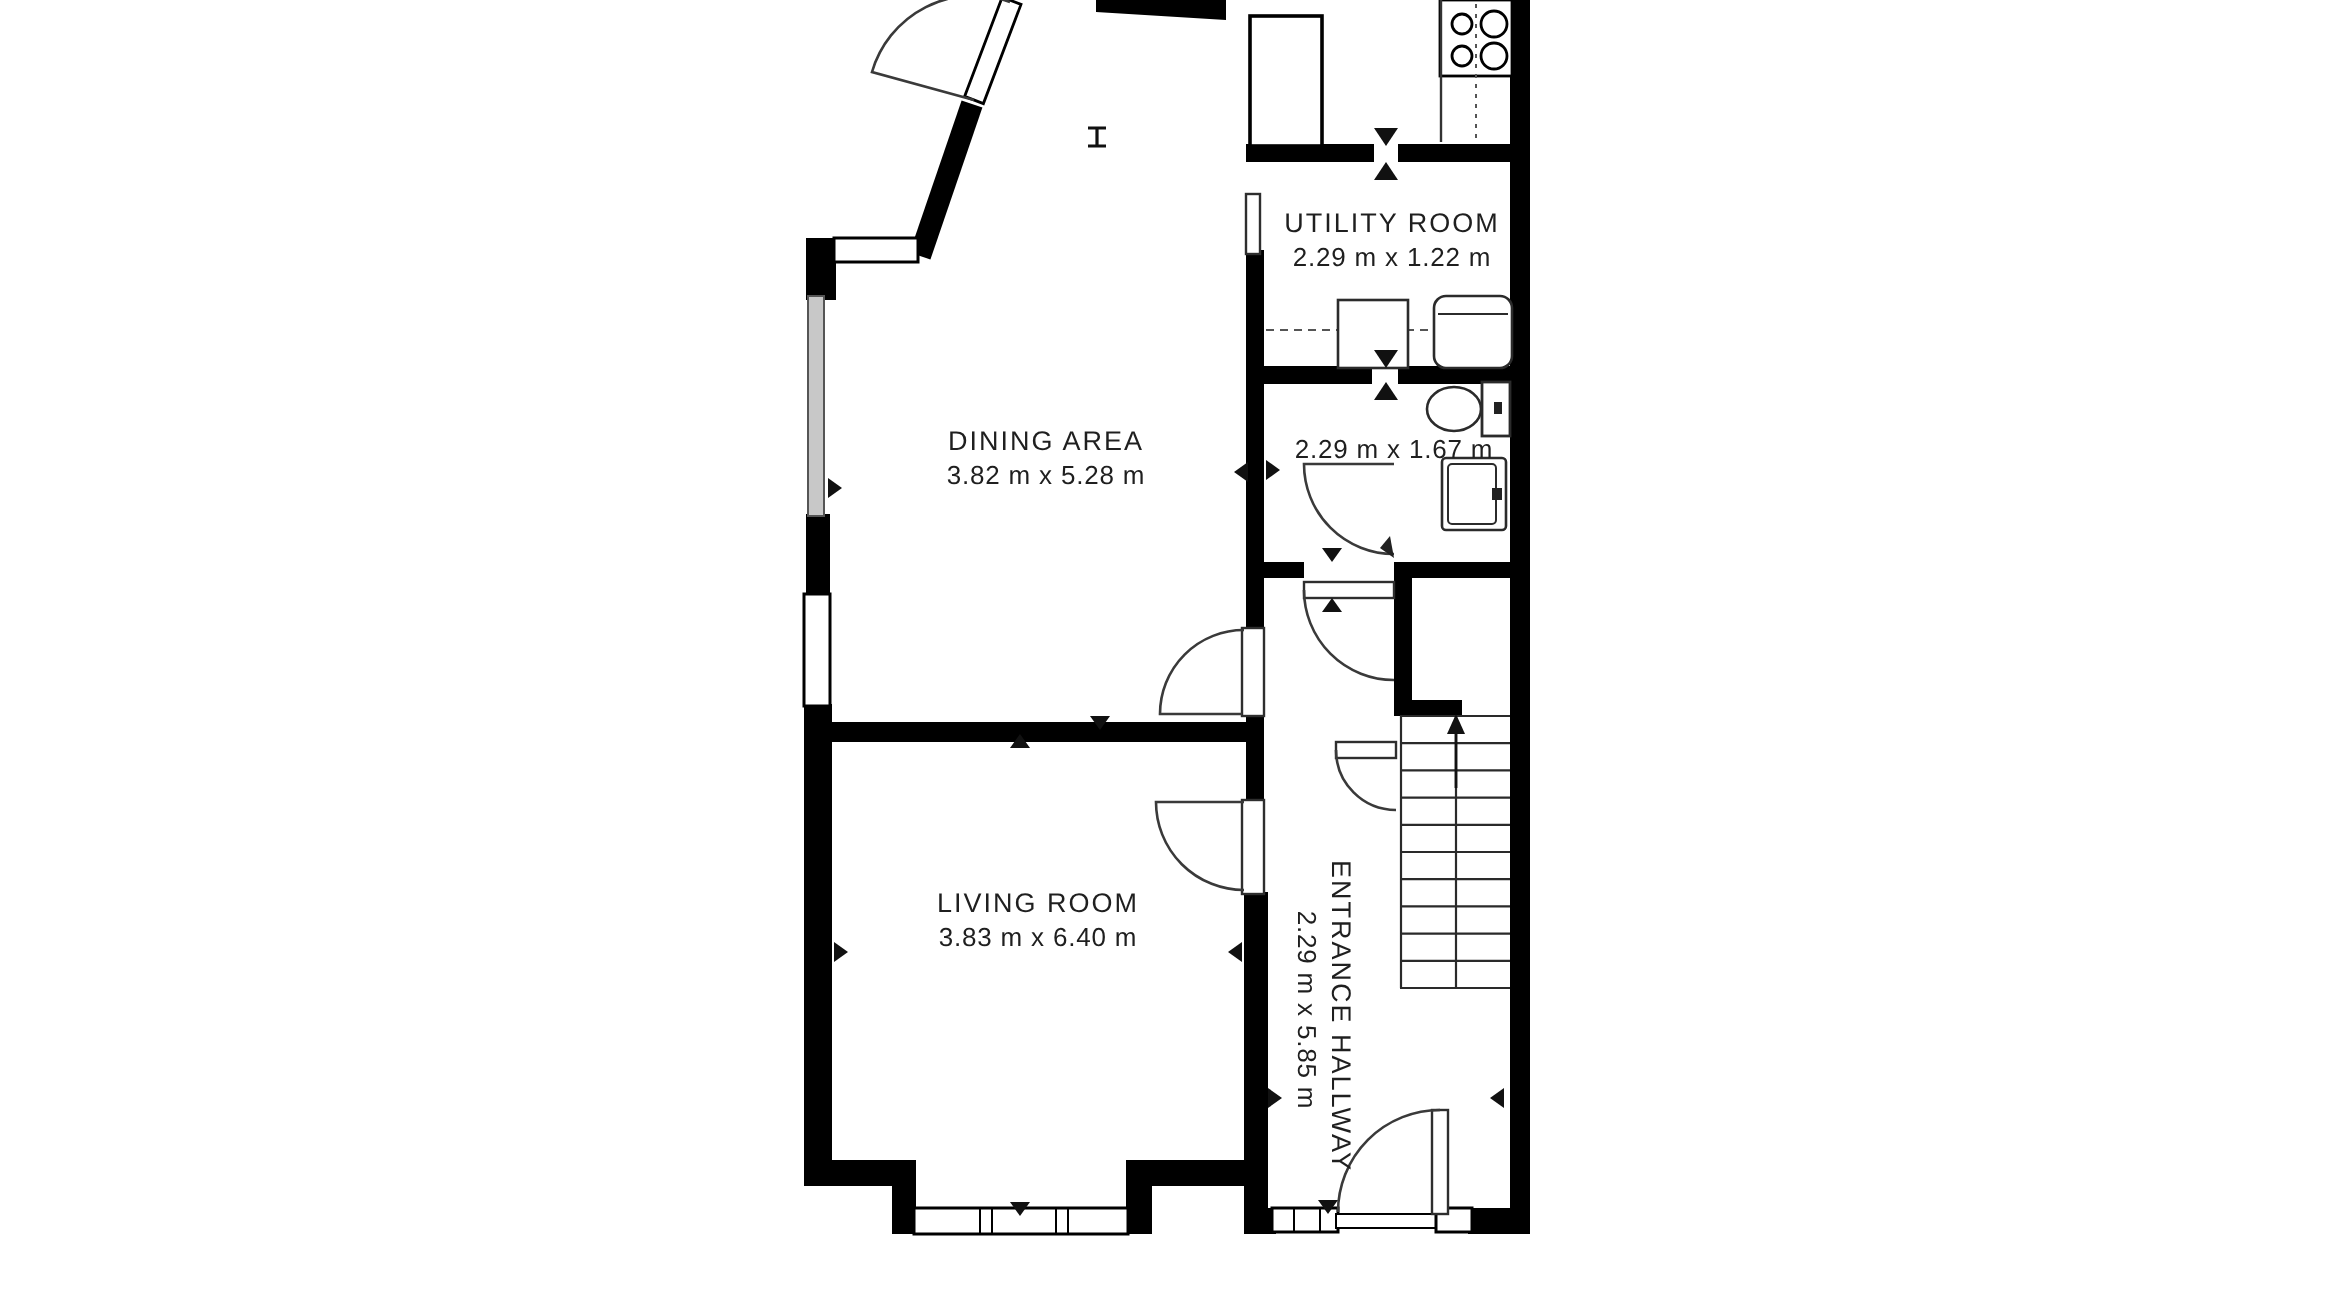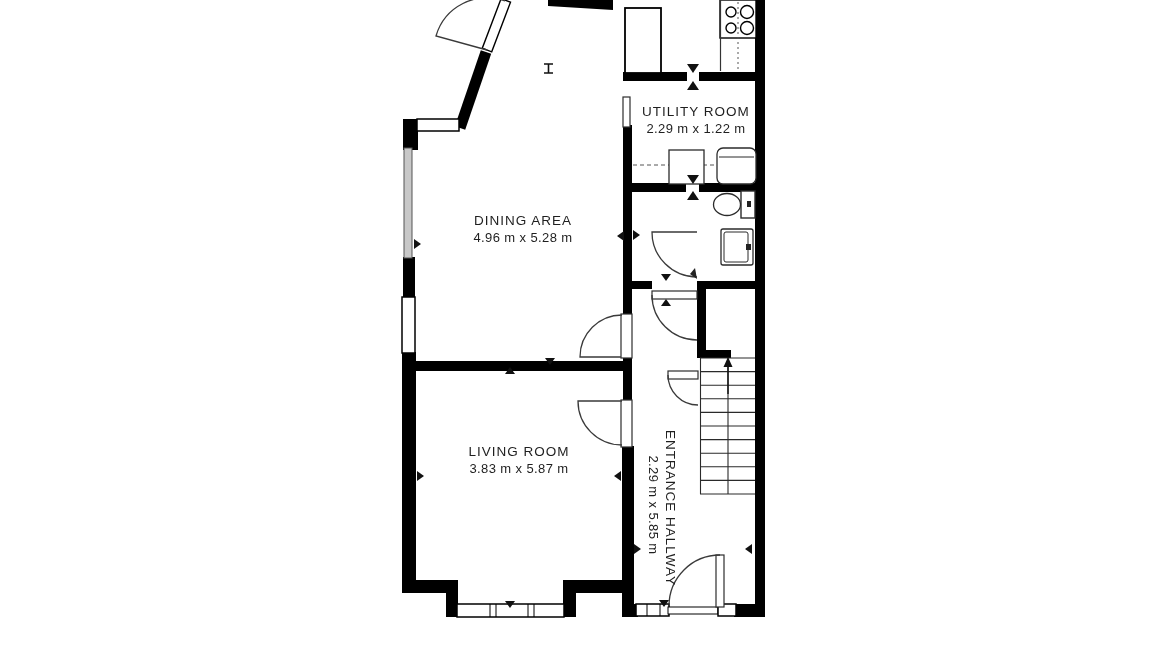--- a/index.html
+++ b/index.html
@@ -135,30 +135,31 @@
     <polygon points="661,306 671,306 666,299"></polygon>
   </g>
 </svg>
 
   <div class="room-label" style="left:601px;top:103px;width:190px;">
     <div class="rname">UTILITY ROOM</div>
     <div class="rdims">2.29 m x 1.22 m</div>
   </div>
 
   <div class="room-label" style="left:602px;top:216px;width:190px;">
+    <div class="rdims">2.29 m x 1.67 m</div>
   </div>
 
   <div class="room-label" style="left:428px;top:212px;width:190px;">
     <div class="rname">DINING AREA</div>
-    <div class="rdims">4.96 m x 5.28 m</div>
+    <div class="rdims">3.82 m x 5.28 m</div>
   </div>
 
   <div class="room-label" style="left:424px;top:443px;width:190px;">
     <div class="rname">LIVING ROOM</div>
-    <div class="rdims">3.83 m x 5.87 m</div>
+    <div class="rdims">3.83 m x 6.40 m</div>
   </div>
 
   <div class="room-label rot90" style="left:587px;top:488px;width:150px;">
     <div class="rname">ENTRANCE HALLWAY</div>
     <div class="rdims">2.29 m x 5.85 m</div>
   </div>
 
 </div>
 
 </body></html>

